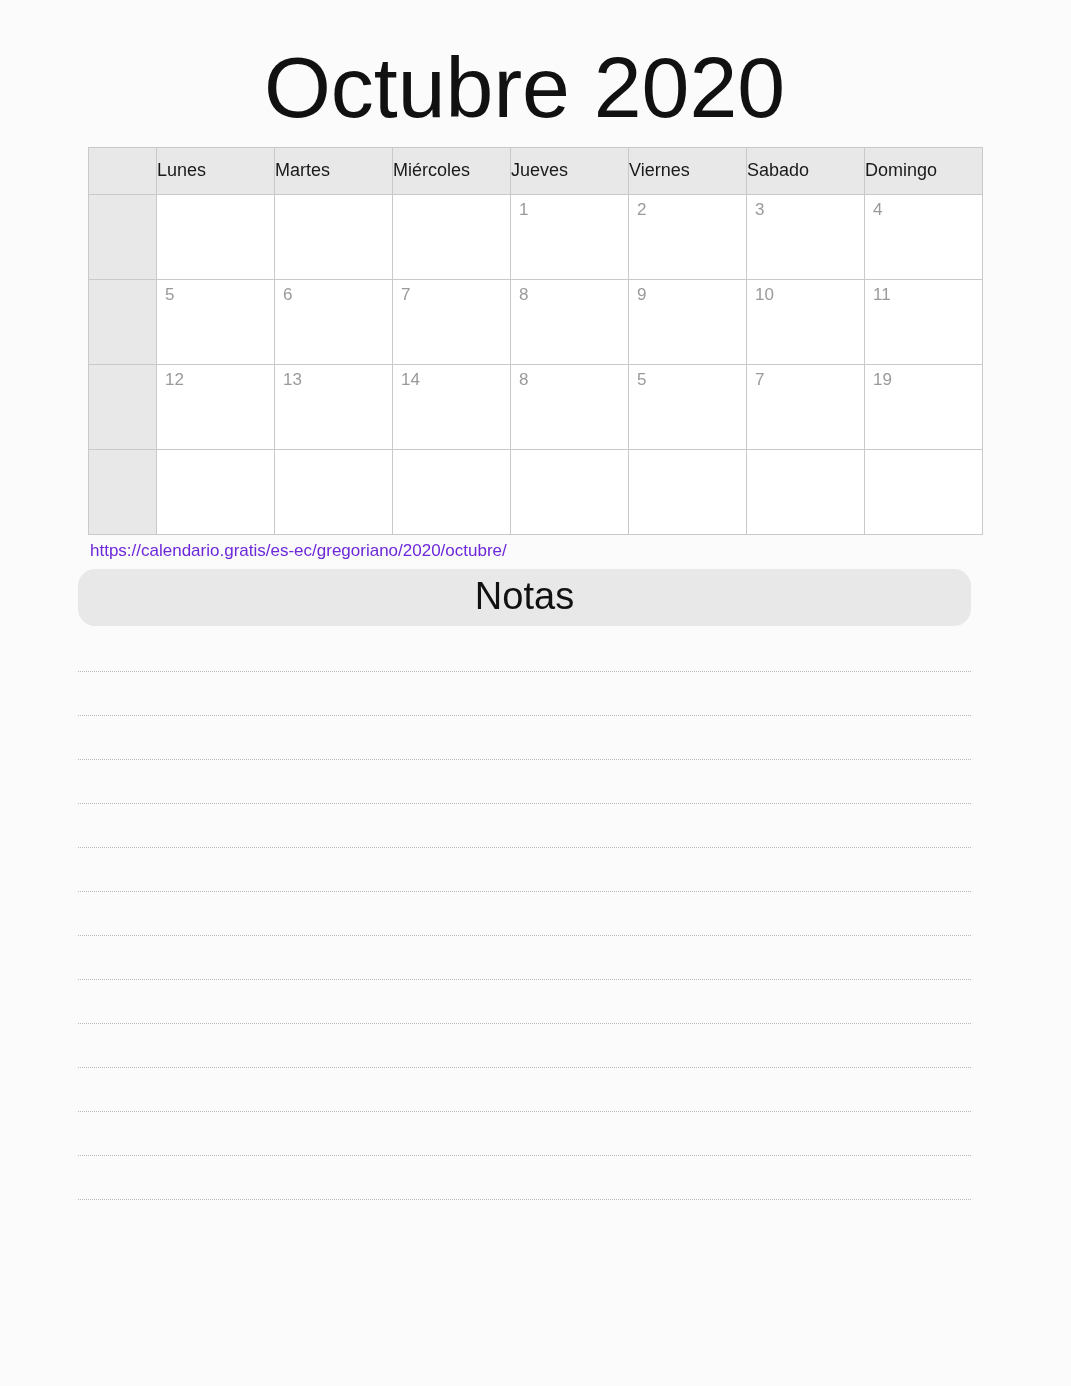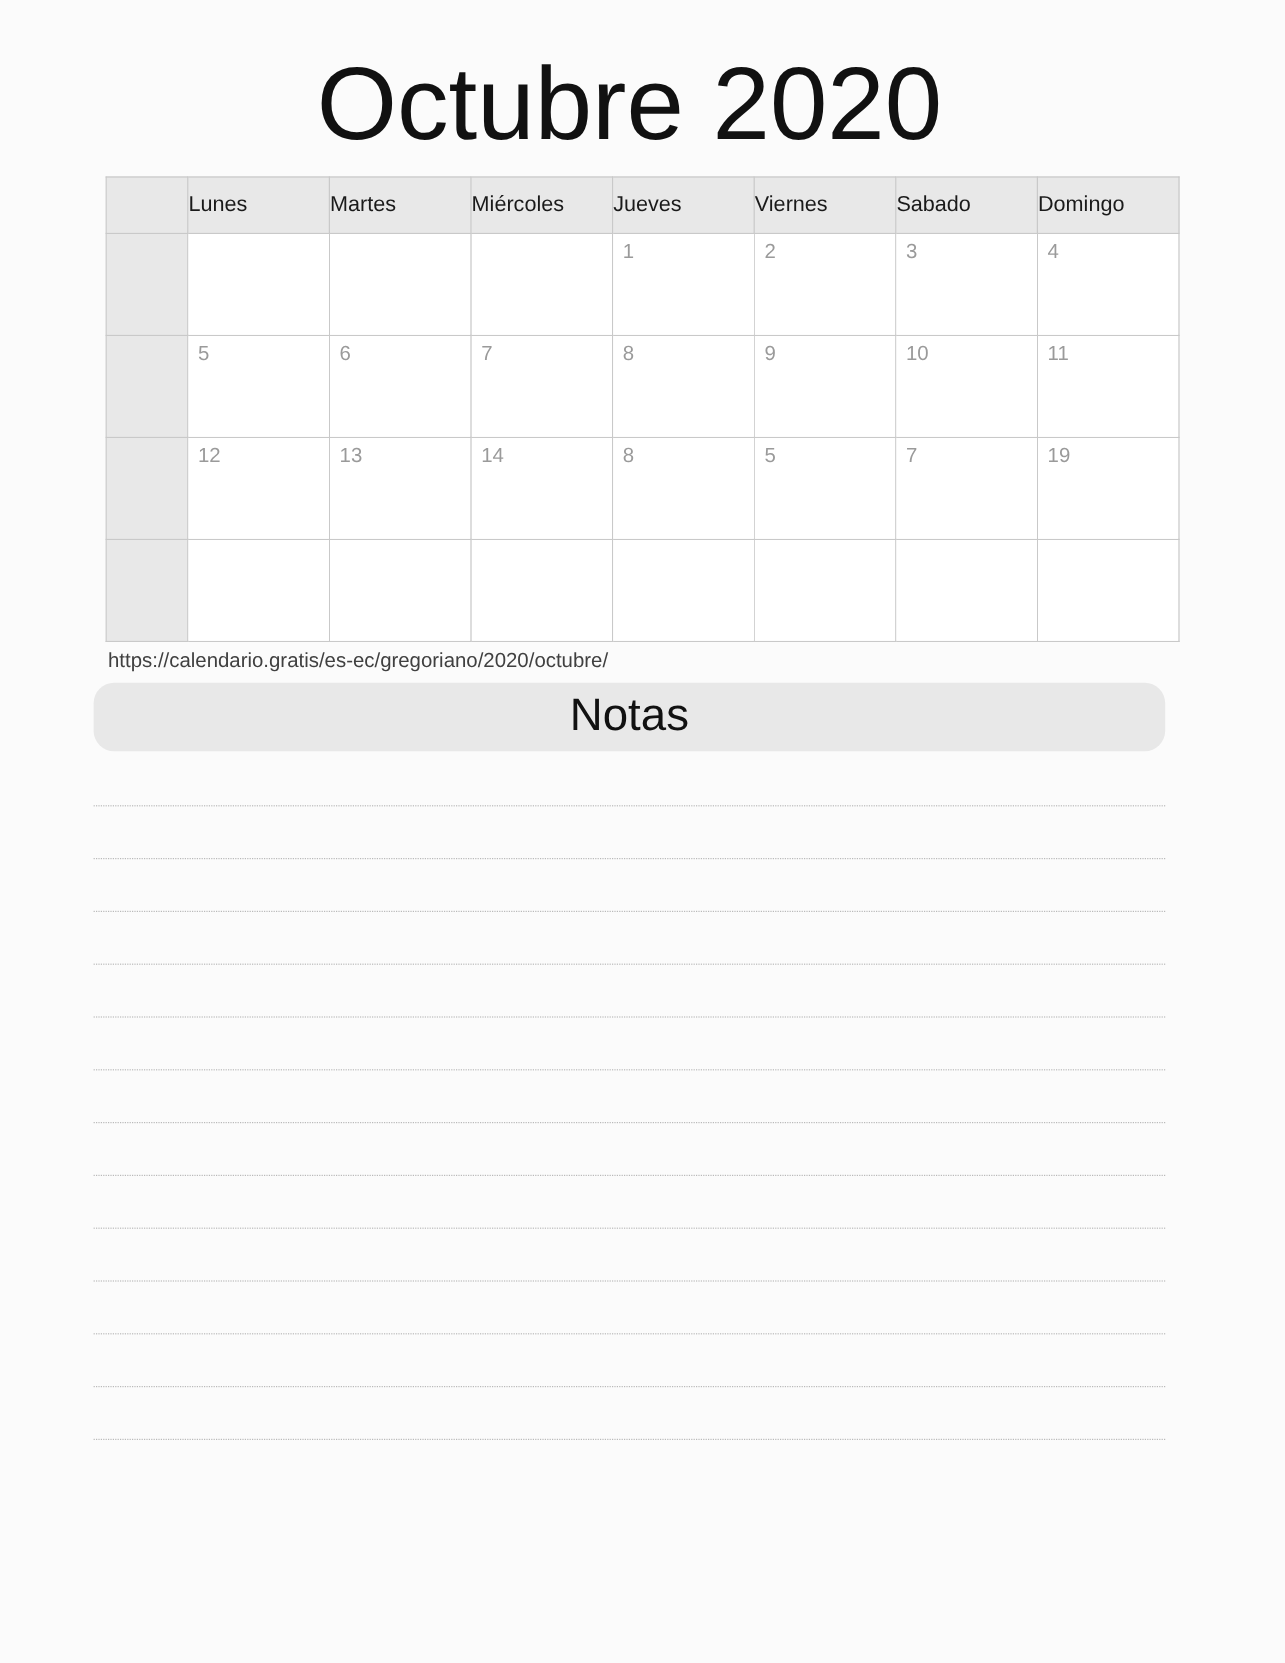--- a/index.html
+++ b/index.html
@@ -86,21 +86,21 @@
     color: #9a9a9a;
     padding: 6px 0 0 8px;
     line-height: 1;
   }
   td.daycell.empty .num { visibility: hidden; }
 
   
   .source-url {
     padding: 6px 0 0 90px;
     font-size: 17px;
-    color: #404040;
+    color: #6d28d9;
     font-family: "Liberation Sans", sans-serif;
   }
 
   
   .notes-wrap {
     padding: 8px 78px 0 78px;
     box-sizing: border-box;
   }
   .notes-header {
     background: #e8e8e8;

